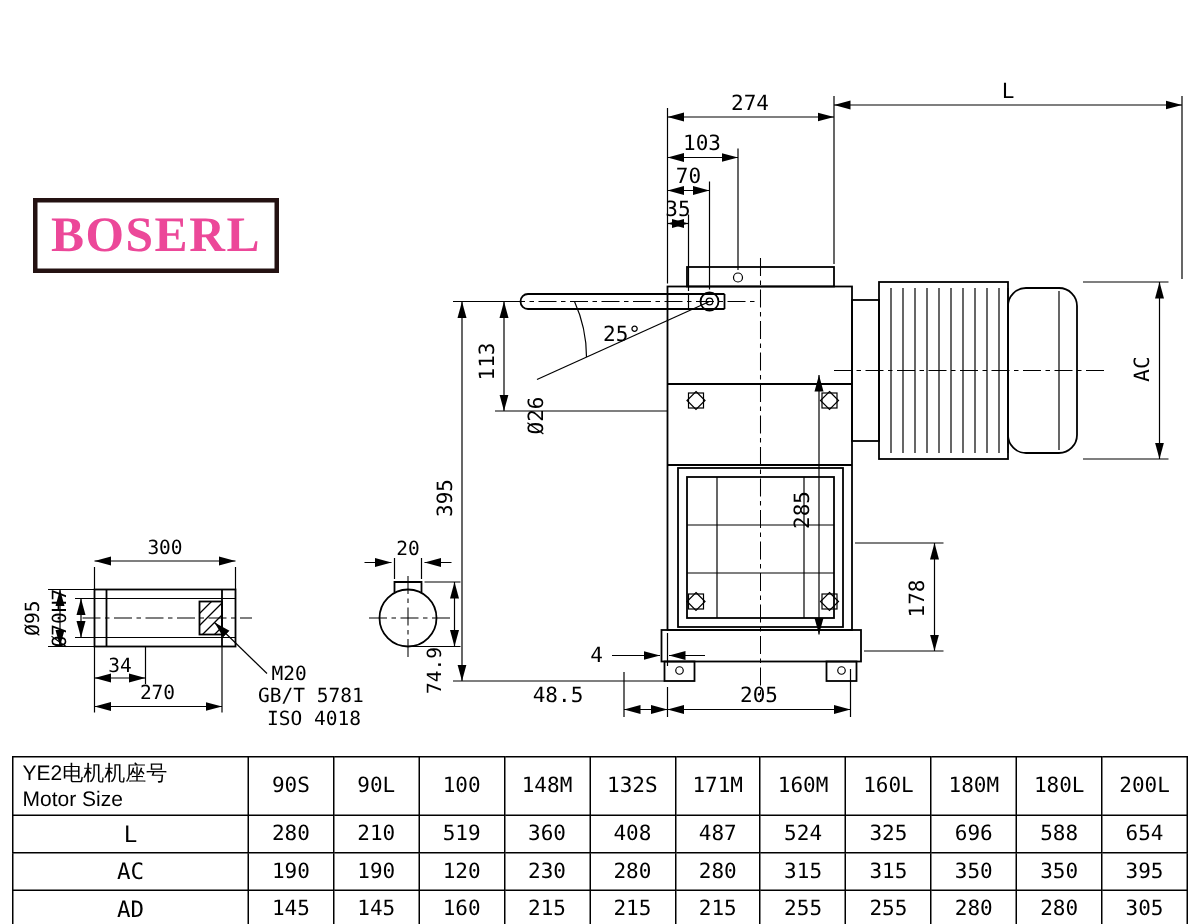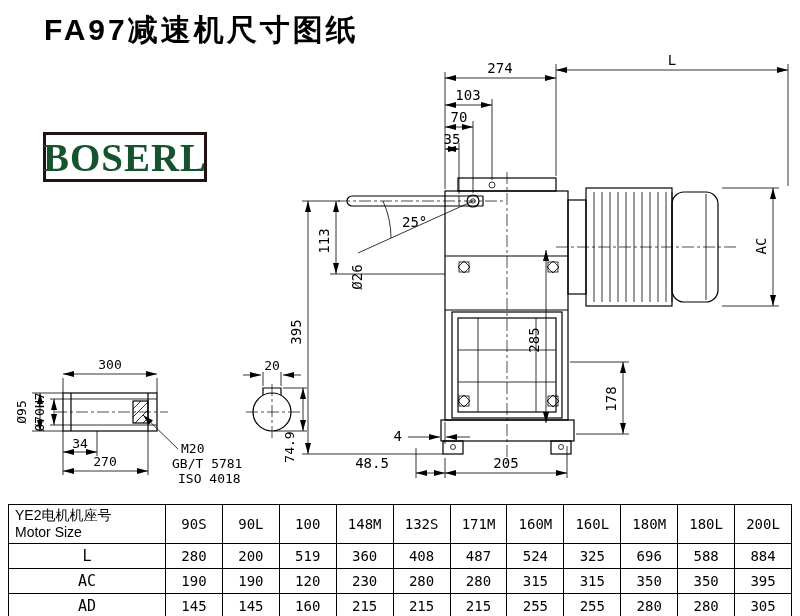--- a/index.html
+++ b/index.html
@@ -1,22 +1,22 @@
 <!DOCTYPE html>
 <html><head>
 <meta charset="utf-8">
 <style>
   html,body{margin:0;padding:0;background:#fff;}
   body{width:800px;height:616px;overflow:hidden;}
   .stage{position:relative;width:800px;height:616px;background:#fff;}
   .title{position:absolute;left:44px;top:10px;font-family:"Liberation Sans",sans-serif;
          font-weight:bold;font-size:30px;color:#000;letter-spacing:3px;white-space:nowrap;}
-  .logo{position:absolute;left:43px;top:132px;width:158px;height:44px;border:3px solid #241212;
+  .logo{position:absolute;left:22px;top:132px;width:158px;height:44px;border:3px solid #241212;
         display:flex;align-items:center;justify-content:center;
-        font-family:"Liberation Serif",serif;font-weight:bold;font-size:39px;color:#14532d;
+        font-family:"Liberation Serif",serif;font-weight:bold;font-size:33px;color:#ec4899;
         letter-spacing:1px;background:#fff;}
   svg.drawing{position:absolute;left:0;top:0;}
   .ln{stroke:#000;stroke-width:1.2;fill:none;}
   .thin{stroke:#000;stroke-width:0.8;fill:none;}
   .cl{stroke:#000;stroke-width:0.7;fill:none;stroke-dasharray:12 3 3 3;}
   .dim{stroke:#000;stroke-width:0.8;fill:none;}
   .dt{font-family:"DejaVu Sans Mono",monospace;font-size:14px;fill:#000;}
   .dts{font-family:"DejaVu Sans Mono",monospace;font-size:13px;fill:#000;}
   .dim-table{position:absolute;left:8px;top:504px;width:784px;border-collapse:collapse;
              table-layout:fixed;background:#fff;}
@@ -26,21 +26,20 @@
   .dim-table tr.hdr th{height:38px;}
   .dim-table .c1{width:150px;text-align:left;padding-left:6px;
              font-family:"Liberation Sans",sans-serif;font-size:14px;line-height:1.25;}
   .dim-table td.c1{text-align:center;padding-left:0;font-family:"DejaVu Sans Mono",monospace;font-size:15px;}
 </style>
 </head>
 <body>
 
 <div class="stage">
 
-  <div class="title">FA97减速机尺寸图纸</div>
   <div class="logo">BOSERL</div>
 
   <svg class="drawing" width="800" height="505" viewBox="0 0 800 505">
     <defs>
       <marker id="ae" markerWidth="12" markerHeight="8" refX="11" refY="4" orient="auto" markerUnits="userSpaceOnUse">
         <path d="M0,1 L11,4 L0,7 Z" fill="#000"></path>
       </marker>
       <marker id="as" markerWidth="12" markerHeight="8" refX="1" refY="4" orient="auto" markerUnits="userSpaceOnUse">
         <path d="M12,1 L1,4 L12,7 Z" fill="#000"></path>
       </marker>
@@ -229,30 +228,30 @@
       <th>171M</th>
       <th>160M</th>
       <th>160L</th>
       <th>180M</th>
       <th>180L</th>
       <th>200L</th>
     </tr>
     <tr>
       <td class="c1">L</td>
       <td>280</td>
-      <td>200</td>
+      <td>210</td>
       <td>519</td>
       <td>360</td>
       <td>408</td>
       <td>487</td>
       <td>524</td>
       <td>325</td>
       <td>696</td>
       <td>588</td>
-      <td>884</td>
+      <td>654</td>
     </tr>
     <tr>
       <td class="c1">AC</td>
       <td>190</td>
       <td>190</td>
       <td>120</td>
       <td>230</td>
       <td>280</td>
       <td>280</td>
       <td>315</td>

